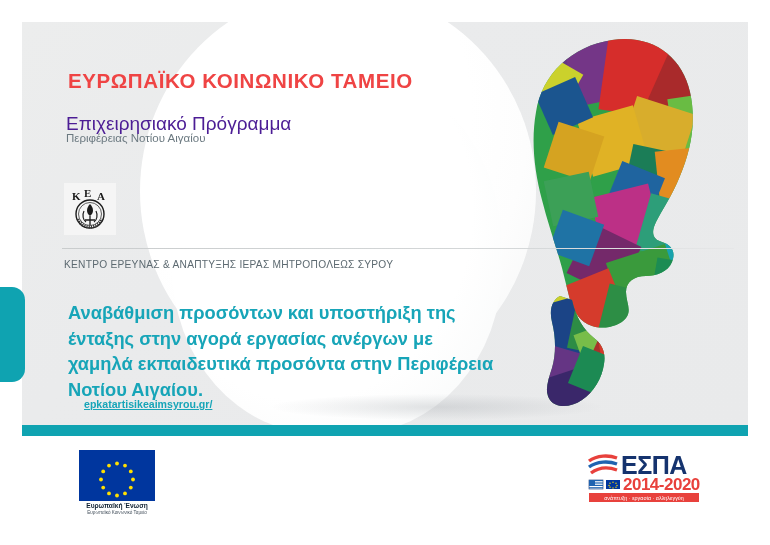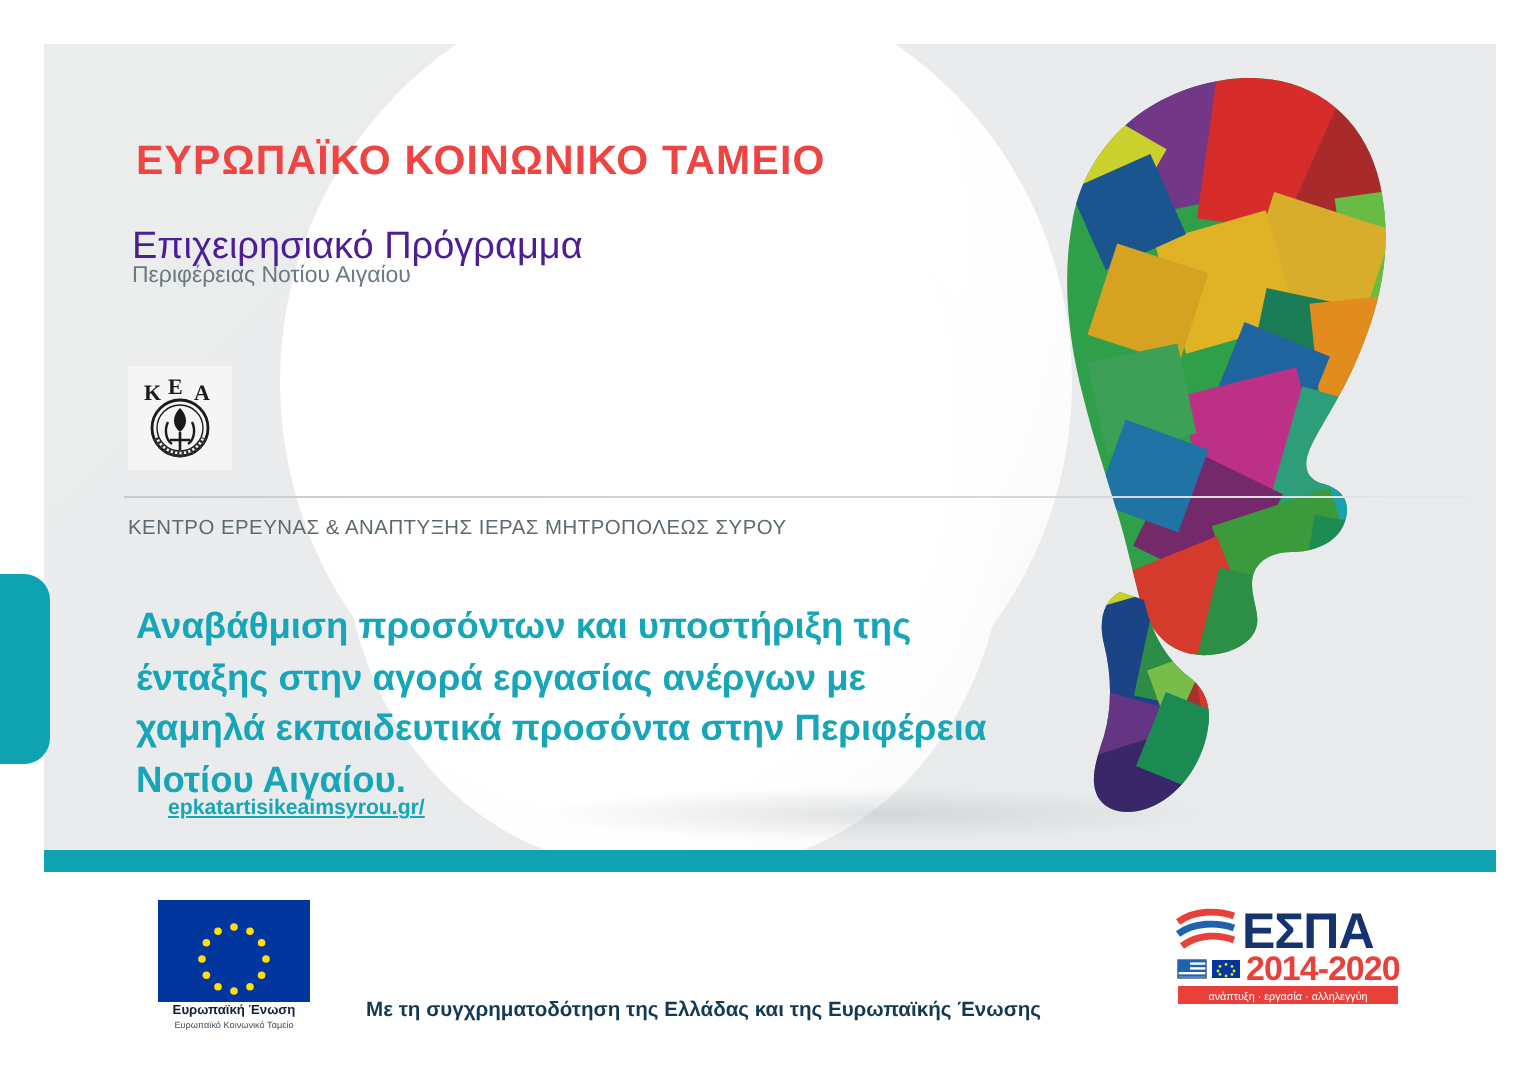--- a/index.html
+++ b/index.html
@@ -173,21 +173,20 @@
         <circle cx="24.2" cy="37.6" r="1.9"></circle>
         <circle cx="22" cy="29.5" r="1.9"></circle>
         <circle cx="24.2" cy="21.4" r="1.9"></circle>
         <circle cx="30" cy="15.6" r="1.9"></circle>
       </g>
     </svg>
   </div>
   <div class="eu-cap1">Ευρωπαϊκή Ένωση</div>
   <div class="eu-cap2">Ευρωπαϊκό Κοινωνικό Ταμείο</div>
 
-  <div class="t-foot">Με τη συγχρηματοδότηση της Ελλάδας και της Ευρωπαϊκής Ένωσης</div>
 
   <div class="espa">
     <svg width="114" height="56" viewBox="0 0 114 56">
       <g>
         <path d="M2,12 C10,6 22,6 30,9" stroke="#E8413C" stroke-width="3.4" fill="none"></path>
         <path d="M2,18 C10,12 22,12 30,15" stroke="#1F63B0" stroke-width="3.4" fill="none"></path>
         <path d="M4,24 C12,18 22,18 30,21" stroke="#E8413C" stroke-width="3.4" fill="none"></path>
       </g>
       <text x="34" y="25" font-family="Liberation Sans, sans-serif" font-size="25" font-weight="bold" fill="#15336E" letter-spacing="-0.5">ΕΣΠΑ</text>
       <rect x="2" y="31" width="14" height="9" fill="#ffffff" stroke="#15336E" stroke-width="0.6"></rect>

